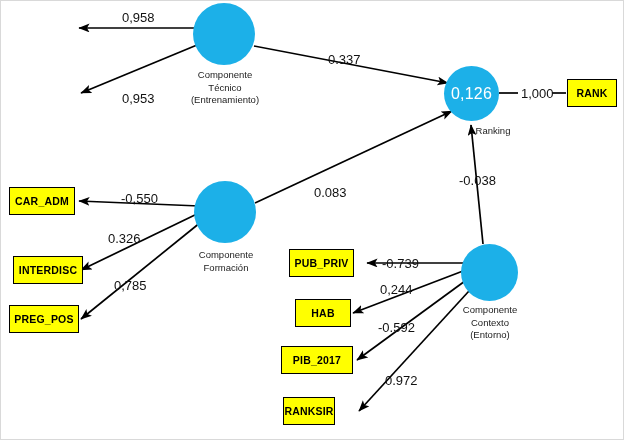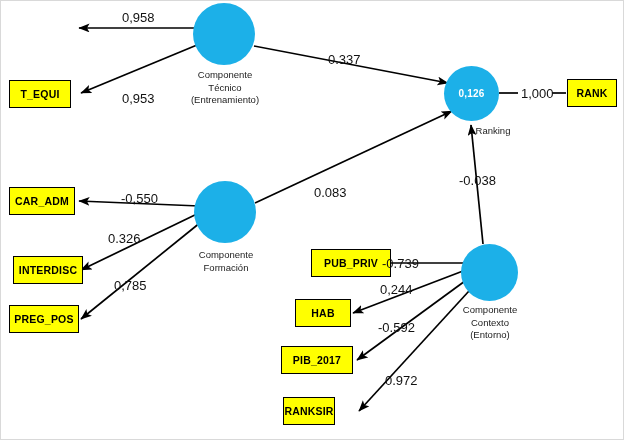--- a/index.html
+++ b/index.html
@@ -44,22 +44,22 @@
   .node-circle {
     position: absolute;
     background: #1cb0e8;
     border-radius: 50%;
     display: flex;
     align-items: center;
     justify-content: center;
     z-index: 2;
   }
   .node-circle .r2 {
-    font-size: 10px;
-    font-weight: bold;
+    font-size: 16px;
+    font-weight: normal;
     color: #ffffff;
     letter-spacing: 0.2px;
   }
   .circle-caption {
     position: absolute;
     text-align: center;
     font-size: 9.5px;
     color: #222222;
     line-height: 1.32;
     z-index: 3;
@@ -103,37 +103,34 @@
     <line x1="464" y1="280" x2="356" y2="359" stroke="#000000" stroke-width="1.7" marker-end="url(#arrow)"></line>
     <line x1="468" y1="290" x2="358" y2="410" stroke="#000000" stroke-width="1.7" marker-end="url(#arrow)"></line>
 
     <line x1="482" y1="243" x2="470" y2="124" stroke="#000000" stroke-width="1.7" marker-end="url(#arrow)"></line>
 
     <line x1="498" y1="92" x2="517" y2="92" stroke="#000000" stroke-width="1.7"></line>
     <line x1="551" y1="92" x2="565" y2="92" stroke="#000000" stroke-width="1.7"></line>
   </svg>
 
 
-  <div class="node-box" style="left:8px; top:79px; width:62px; height:28px;">
-    <span>T_EQUI</span>
-  </div>
 
   <div class="node-box" style="left:8px; top:186px; width:66px; height:28px;">
     <span>CAR_ADM</span>
   </div>
 
   <div class="node-box" style="left:12px; top:255px; width:70px; height:28px;">
     <span>INTERDISC</span>
   </div>
 
   <div class="node-box" style="left:8px; top:304px; width:70px; height:28px;">
     <span>PREG_POS</span>
   </div>
 
-  <div class="node-box" style="left:310px; top:248px; width:80px; height:28px;">
+  <div class="node-box" style="left:288px; top:248px; width:65px; height:28px;">
     <span>PUB_PRIV</span>
   </div>
 
   <div class="node-box" style="left:294px; top:298px; width:56px; height:28px;">
     <span>HAB</span>
   </div>
 
   <div class="node-box" style="left:280px; top:345px; width:72px; height:28px;">
     <span>PIB_2017</span>
   </div>

